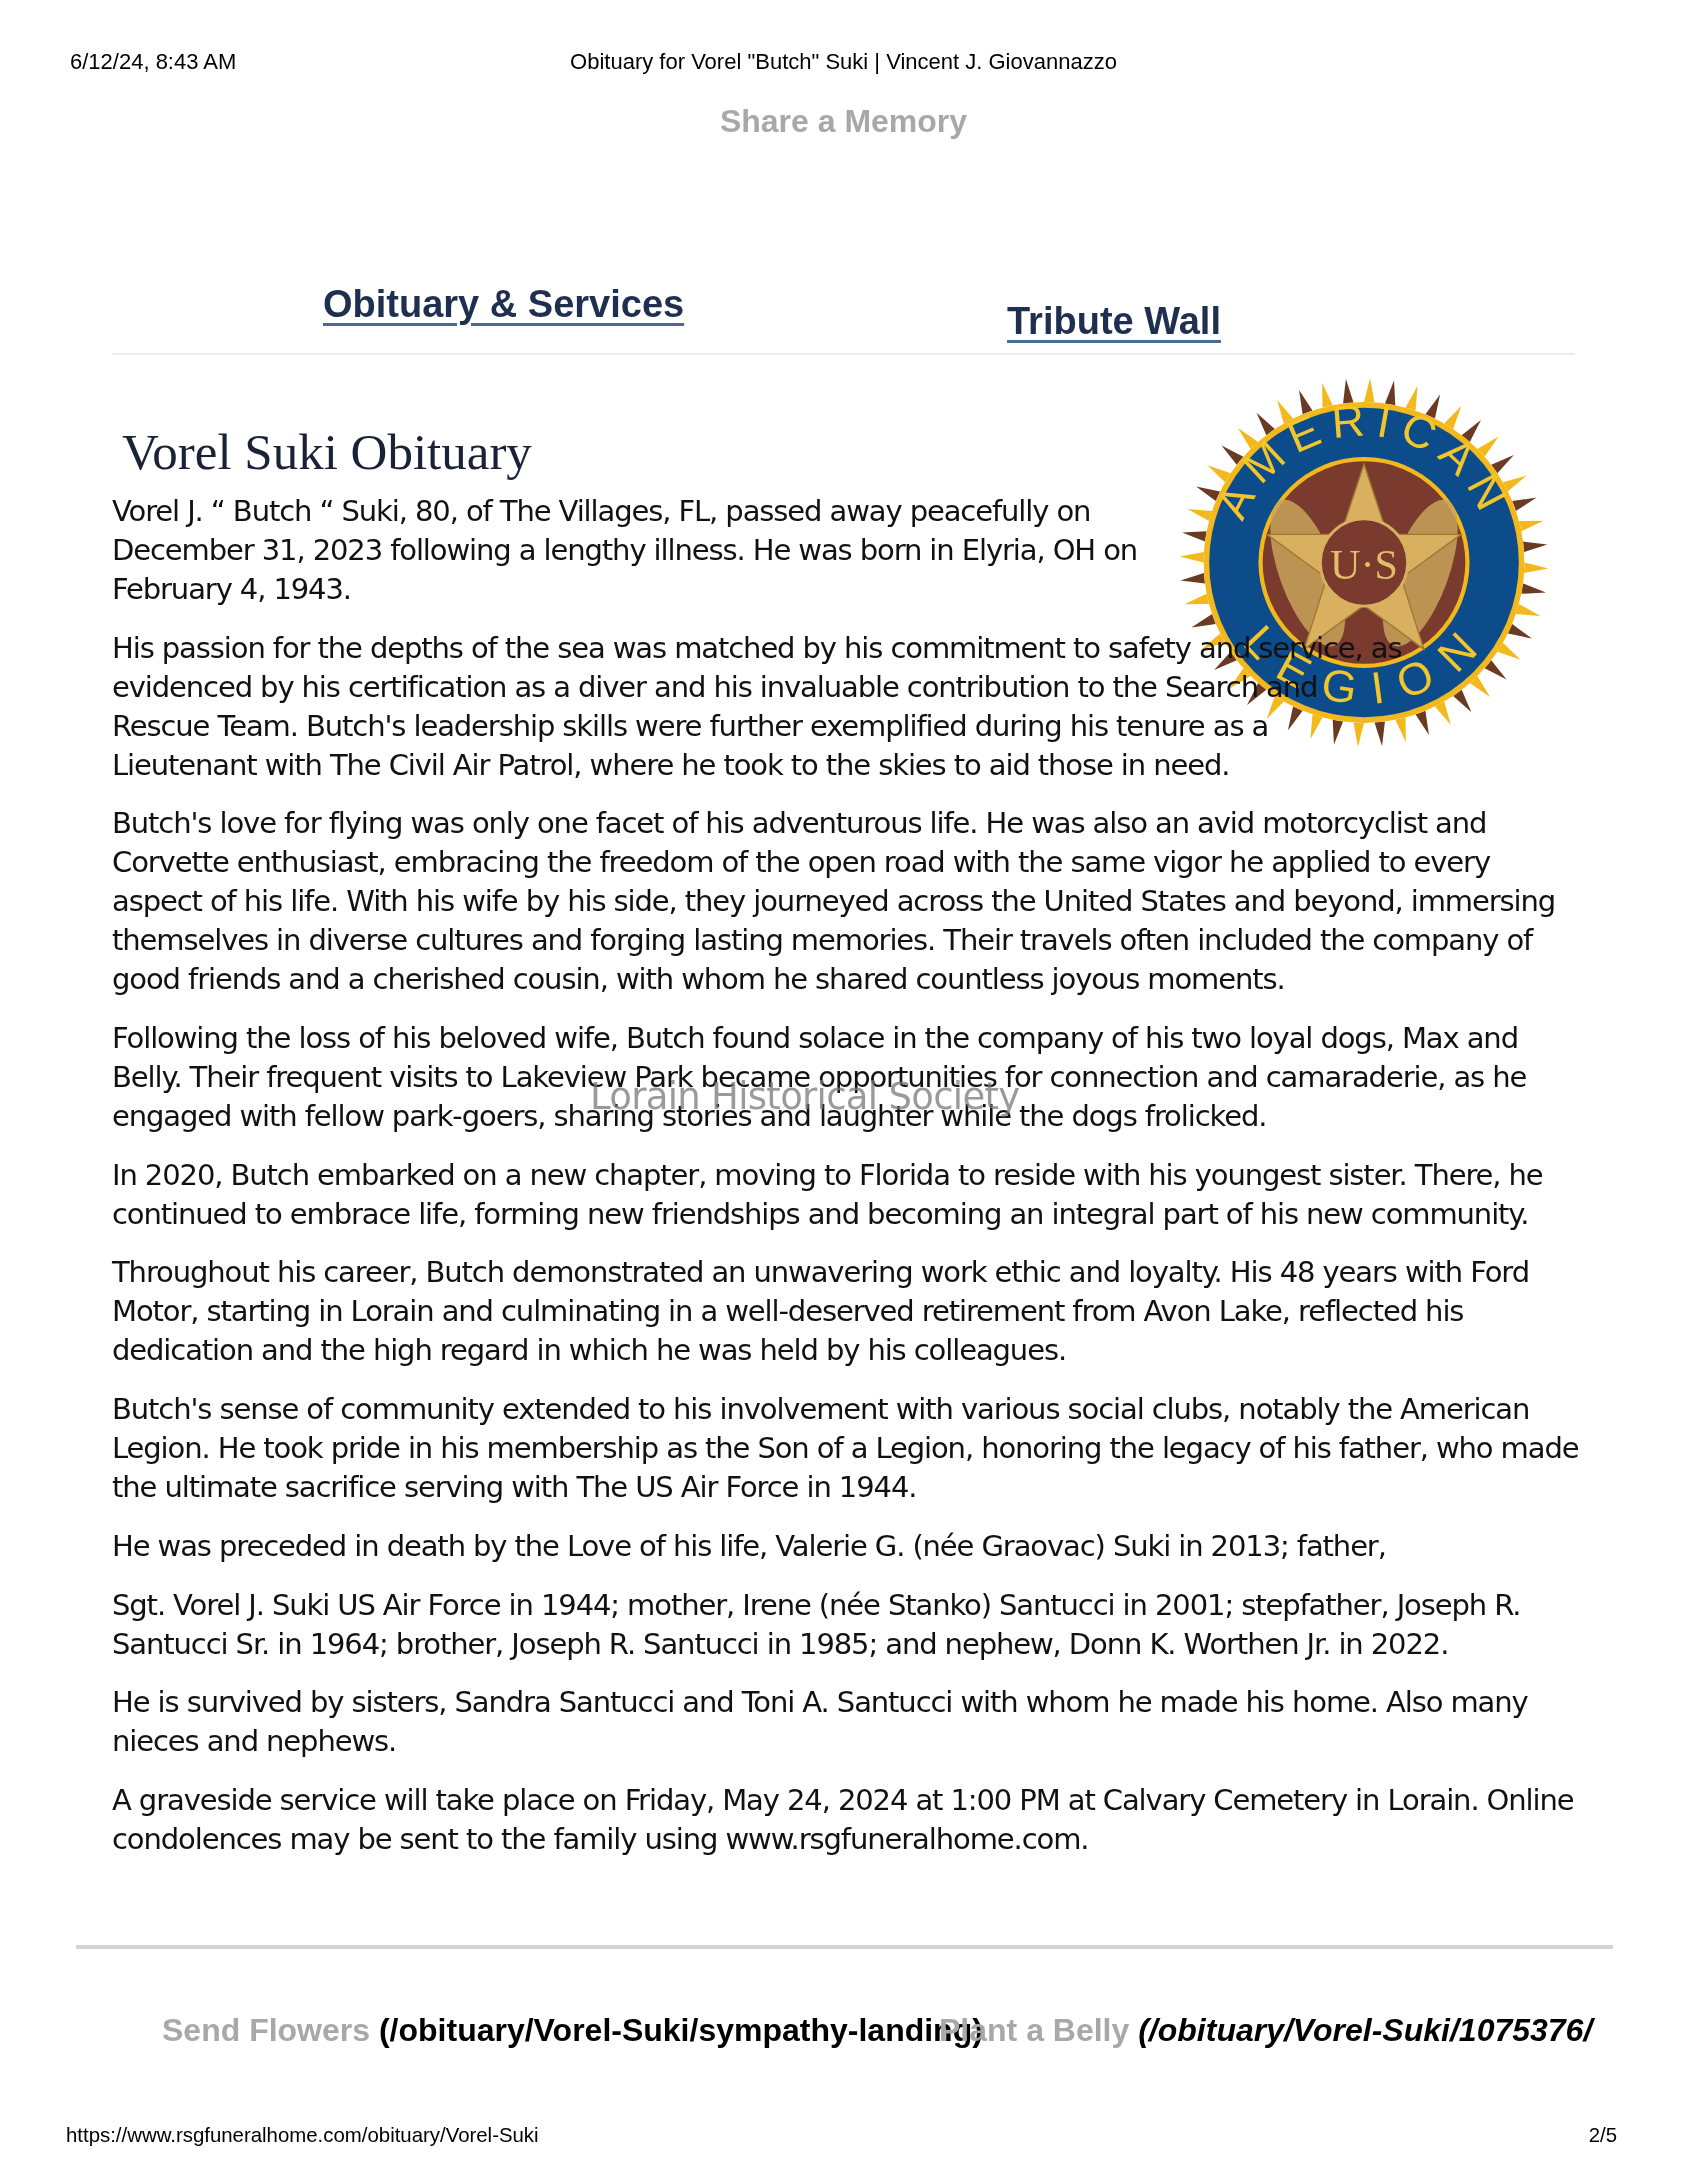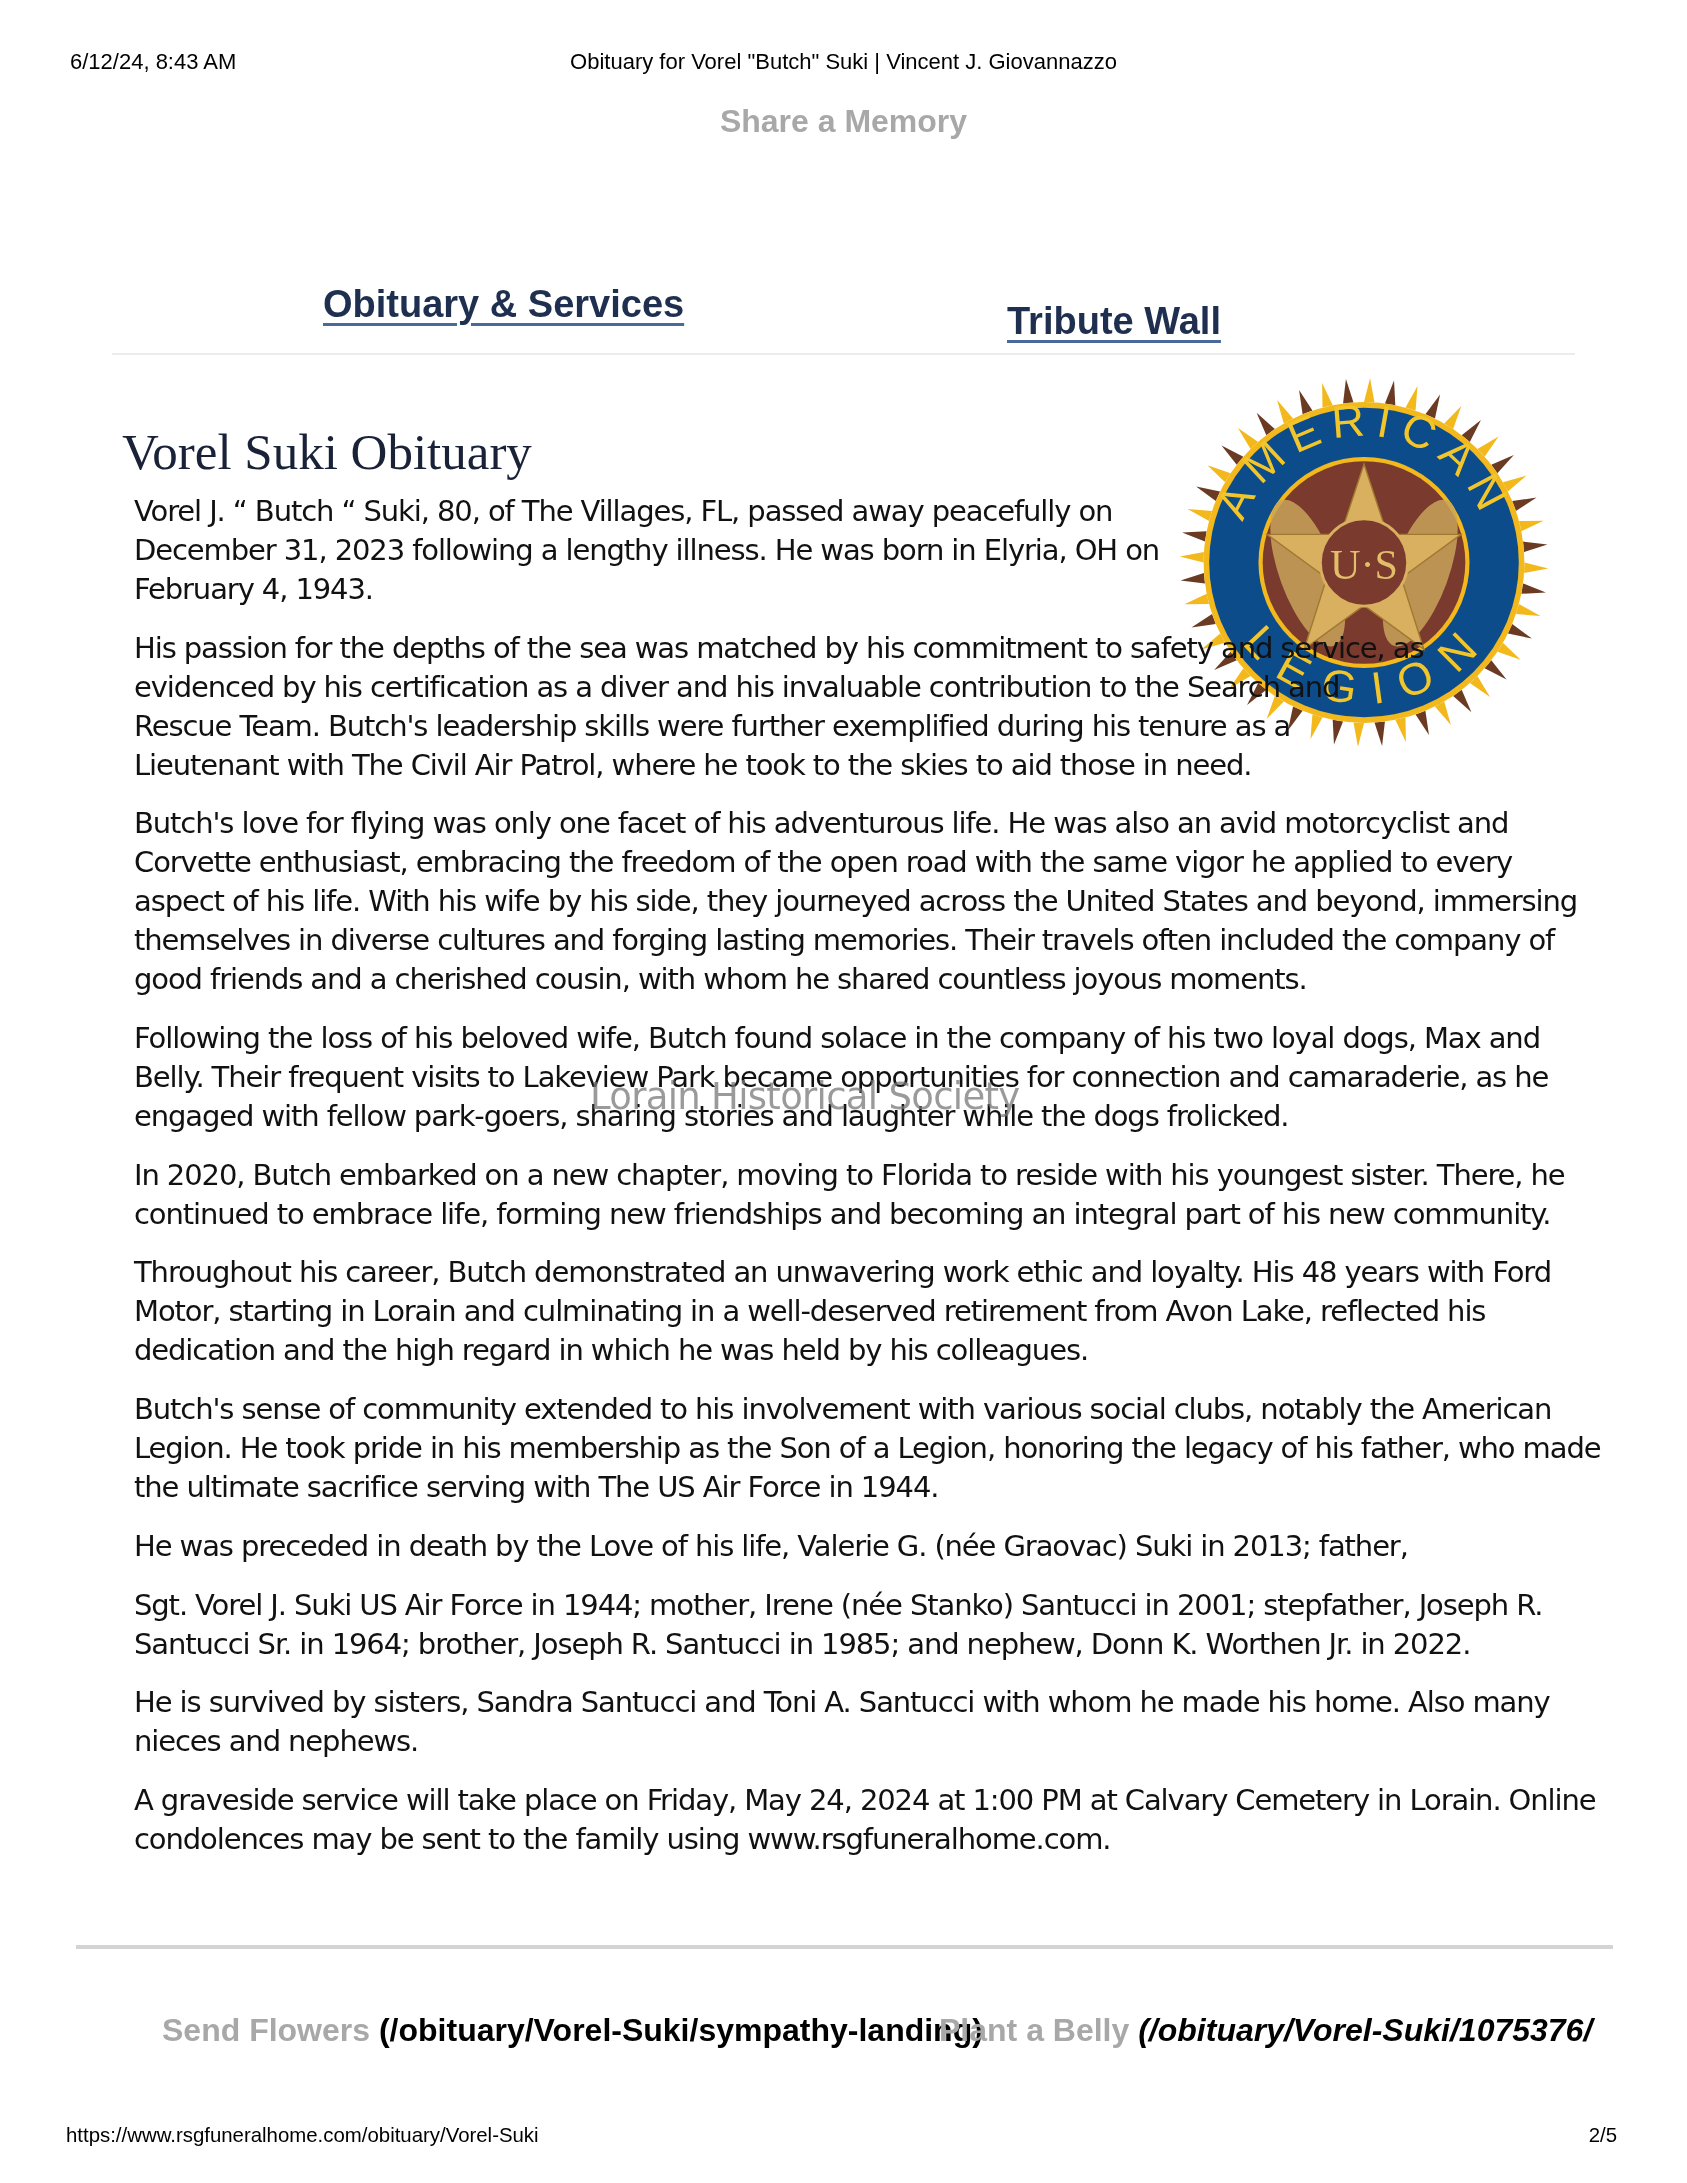--- a/index.html
+++ b/index.html
@@ -7,21 +7,21 @@
   .hdr { position:absolute; top:41px; font-size:22px; color:#000000;margin-top:8px; }
   .hdr-date { left:70px; }
   .hdr-title { left:0; width:1687px; text-align:center; }
   .share { position:absolute; top:103px; left:0; width:1687px; text-align:center; font-weight:bold; font-size:32px; color:#a8a8a8; }
   .tab { position:absolute; top:283px; font-weight:bold; font-size:38px; color:#1f2f4f; text-decoration:underline; text-decoration-color:#4a6a9a; text-underline-offset:5.6px; text-decoration-thickness:2.8px; }
   .tab1 { left:323px; }
   .tab2 { left:1007px;margin-top:17px; }
   .divider { position:absolute; top:353px; left:112px; width:1463px; height:2.1px; background:#ececec; }
   .emblem { position:absolute; left:1174px; top:369px; width:380px; height:387px; }
   .title { position:absolute; left:112px; top:413px; font-family:"Liberation Serif", serif; font-size:51px; color:#1a2238; }
-  .body { position:absolute; left:112px; top:492px; width:1469px; font-family:"DejaVu Sans", sans-serif; font-size:29px; line-height:39px; color:#111; letter-spacing:-1.1px;margin-left:22px; }
+  .body { position:absolute; left:112px; top:492px; width:1469px; font-family:"DejaVu Sans", sans-serif; font-size:29px; line-height:39px; color:#111; letter-spacing:-1.1px; }
   .body p { margin:0 0 19.7px 0; }
   .narrow { width:1026px; }
   .watermark { position:absolute; left:590px; top:1075px; font-family:"DejaVu Sans", sans-serif; font-size:37px; color:rgba(120,120,120,0.75); letter-spacing:-0.7px; }
   .footline { position:absolute; left:76px; top:1945px; width:1537px; height:3.5px; background:#d4d4d4; }
   .links { position:absolute; top:2012px; left:162px; font-weight:bold; font-size:32px; white-space:nowrap; }
   .links .lbl { color:#a8a8a8;text-align:right; }
   .links .url { color:#000; }
   .link2 { position:absolute; top:2012px; left:939px; font-weight:bold; font-size:32px; white-space:nowrap; }
   .link2 .lbl { color:#a8a8a8; }
   .link2 .url { color:#000;font-style:italic; }

